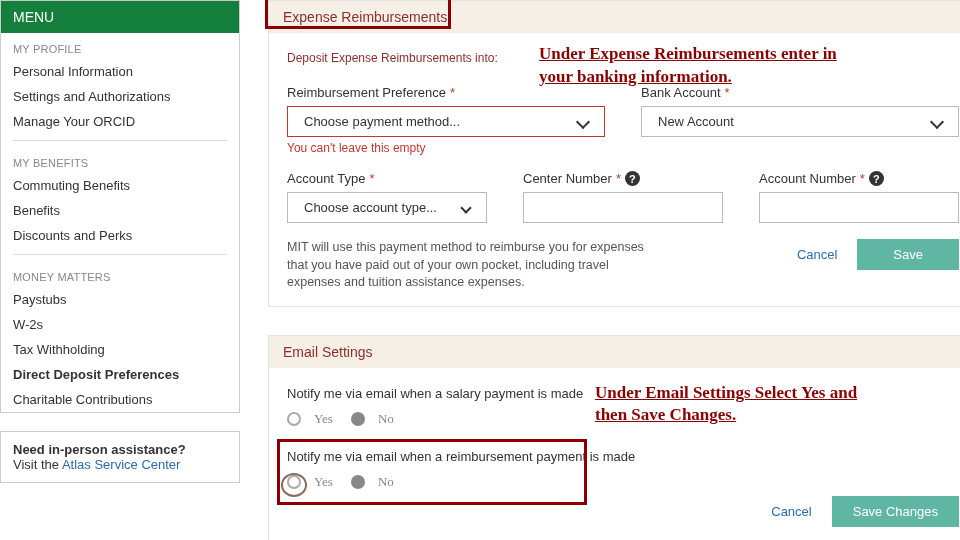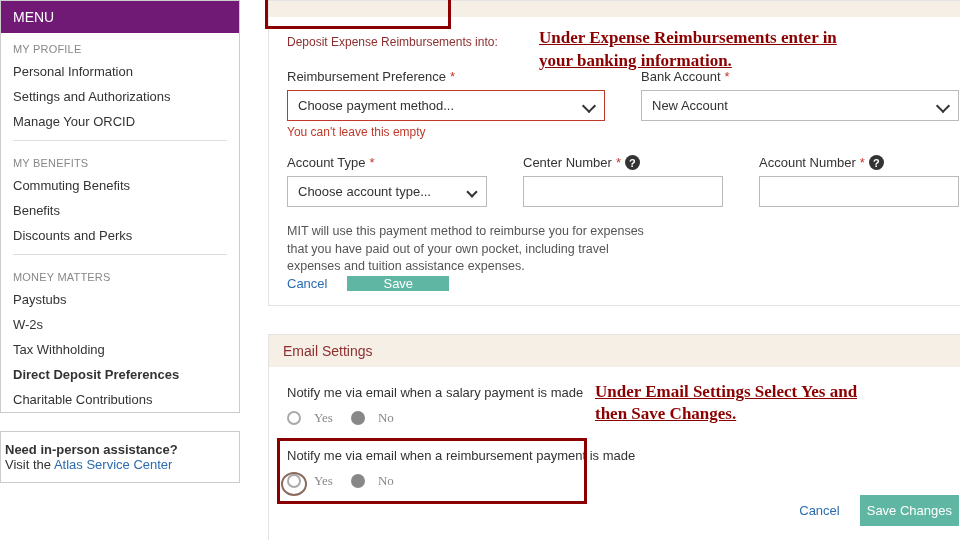--- a/index.html
+++ b/index.html
@@ -17,21 +17,21 @@
   .sidebar {
     width: 240px;
     flex-shrink: 0;
     padding: 0;
   }
   .menu-box {
     border: 1px solid #ccc;
     margin: 0;
   }
   .menu-header {
-    background: #701a75;
+    background: #15803d;
     color: #fff;
     padding: 8px 12px;
     font-size: 14px;
     font-weight: 500;
   }
   .menu-section-label {
     color: #888;
     font-size: 11px;
     padding: 10px 12px 4px 12px;
     letter-spacing: 0.2px;
@@ -44,21 +44,21 @@
   }
   .menu-item.active { font-weight: bold; }
   .menu-divider {
     border: none;
     border-top: 1px solid #ddd;
     margin: 6px 12px;
   }
   .assist-box {
     border: 1px solid #ccc;
     margin-top: 18px;
-    padding: 10px 4px;
+    padding: 10px 12px;
     font-size: 13px;
   }
   .assist-box b { font-weight: bold; }
   .assist-box a { color: #2b6cb0; text-decoration: none; cursor: pointer; }
 
   .main {
     flex: 1;
     padding: 0 18px 0 28px;
     position: relative;
   }
@@ -104,21 +104,21 @@
   }
   .row { display: flex; gap: 36px; margin-bottom: 16px; }
   .col { flex: 1; }
   .col.sm { flex: 0 0 200px; }
   .col.med { flex: 0 0 200px; }
   .label { font-size: 13px; margin-bottom: 6px; display: flex; align-items: center; gap: 4px;}
   .req { color: #c0392b; }
   .select, .input {
     width: 100%;
     border: 1px solid #bbb;
-    padding: 7px 10px;
+    padding: 7px 16px;
     font-size: 13px;
     background: #fff;
     position: relative;
   }
   .select {
     display: flex;
     justify-content: space-between;
     align-items: center;
     cursor: pointer;
   }
@@ -157,31 +157,30 @@
     gap: 20px;
   }
   .btn-cancel {
     color: #2b6cb0;
     cursor: pointer;
     font-size: 13px;
   }
   .btn-save {
     background: #5fb6a3;
     color: #fff;
-    padding: 0 36px;
+    padding: 8px 36px;
     font-size: 13px;
     cursor: pointer;
     border: none;
   }
   .footer-row {
     display: flex;
     justify-content: space-between;
     align-items: flex-start;
     margin-top: 4px;
-    flex-direction: column;
   }
 
   .email-q { font-size: 13px; margin-bottom: 10px; }
   .radio-row { display: flex; gap: 18px; align-items: center; margin-bottom: 16px;}
   .radio { display: flex; align-items: center; gap: 13px; color: #888; cursor: pointer; font-family: Liberation Serif, serif;}
   .radio .circle {
     width: 14px; height: 14px;
     border: 2px solid #aaa;
     border-radius: 50%;
   }
@@ -247,20 +246,21 @@
 
     <div class="assist-box">
       <b>Need in-person assistance?</b><br>
       <span>Visit the </span><a>Atlas Service Center</a>
     </div>
   </div>
 
   <div class="main">
     <div class="panel">
       <div class="panel-header expense-hdr">
+        <span>Expense Reimbursements</span>
         <div class="red-box-hdr"></div>
       </div>
       <div class="panel-body">
         <div class="annot" style="left:270px; top:10px; width:320px;">Under Expense Reimbursements enter in your banking information.</div>
         <div class="deposit-title">Deposit Expense Reimbursements into:</div>
 
         <div class="row">
           <div class="col">
             <div class="label">
                 <span>Reimbursement Preference</span> 
@@ -351,18 +351,18 @@
               </div>
             <div class="radio no">
                 <span class="circle"></span>
                 <span>No</span>
               </div>
           </div>
         </div>
 
         <div class="email-footer">
           <span class="btn-cancel">Cancel</span>
-          <button class="btn-save" style="padding:8px 7px;text-align:center;">Save Changes</button>
+          <button class="btn-save" style="padding:8px 21px;text-align:center;">Save Changes</button>
         </div>
       </div>
     </div>
   </div>
 </div>
 
 </body></html>

